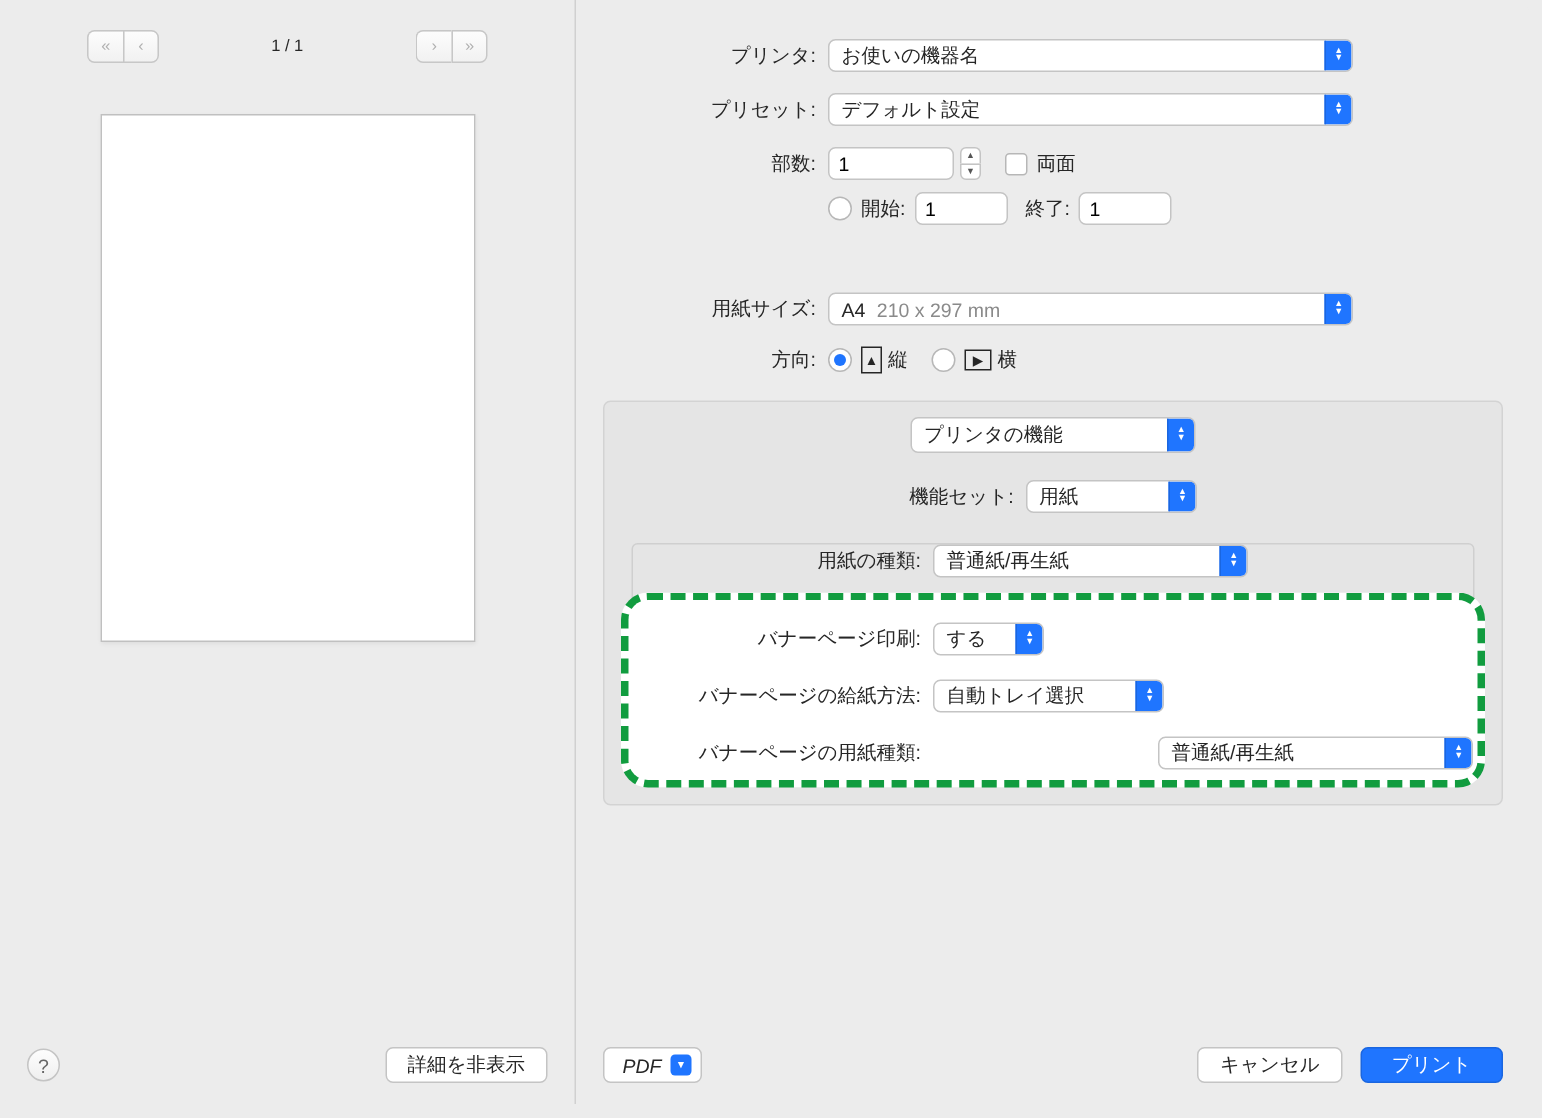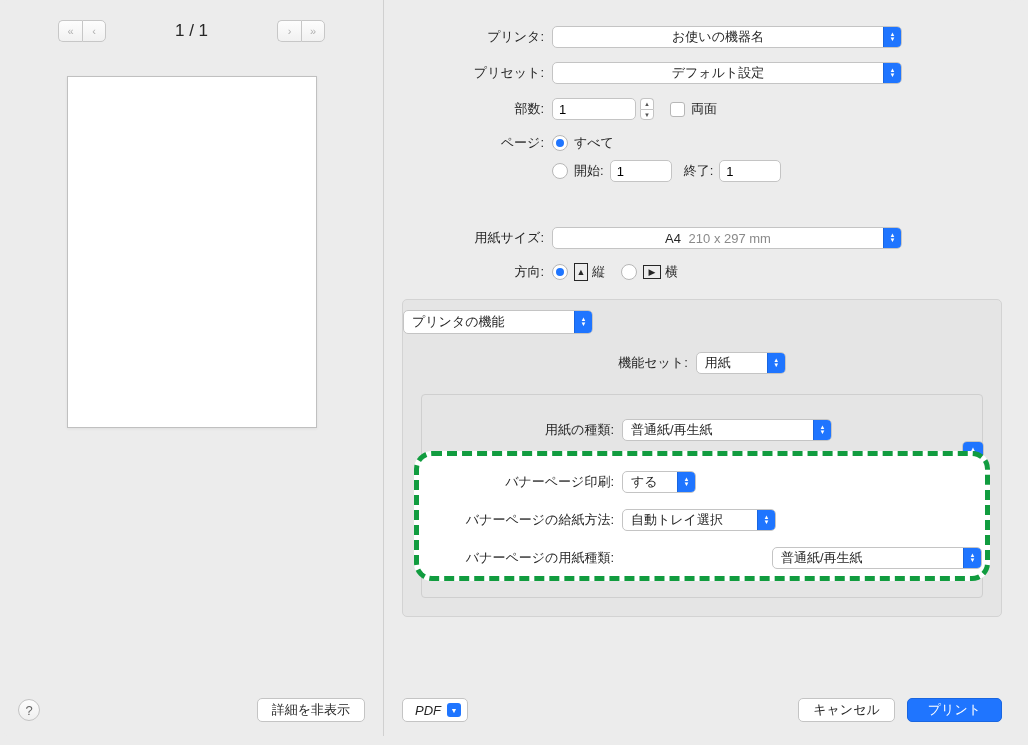--- a/index.html
+++ b/index.html
@@ -50,21 +50,21 @@
   border: 1px solid #c7c7c7;
   display: inline-flex;
   align-items: center;
   justify-content: center;
   color: #b0b0b0;
   font-size: 11px;
   cursor: default;
 }
 .nav-btn.first { border-radius: 5px 0 0 5px; border-right: none; }
 .nav-btn.second { border-radius: 0 5px 5px 0; }
-.page-num { font-size: 17px; }
+.page-num { font-size: 11px; }
 .preview-sheet {
   width: 250px;
   height: 352px;
   background: #fff;
   border: 1px solid #c0c0c0;
   margin: 0 auto;
   box-shadow: 0 1px 3px rgba(0,0,0,0.06);
 }
 .form-row {
   display: flex;
@@ -80,21 +80,21 @@
 .select-wrap {
   position: relative;
   display: inline-flex;
   align-items: center;
   background: #fff;
   border: 1px solid #c4c4c4;
   border-radius: 5px;
   height: 22px;
   overflow: hidden;
 }
-.select-wrap.full { width: 350px; text-align: center; }
+.select-wrap.full { width: 350px; }
 .select-text {
   flex: 1;
   padding: 0 8px;
   white-space: nowrap;
   overflow: hidden;
 }
 .select-sub { color: #8a8a8a; margin-left: 4px; }
 .select-caret {
   width: 18px;
   height: 100%;
@@ -189,37 +189,37 @@
 .inset-panel {
   margin: 4px 0 0 0;
   border: 1px solid #d3d3d3;
   border-radius: 5px;
   background: #e5e5e5;
   padding: 10px 0 0 0;
   position: relative;
 }
 .feature-select-row {
   display: flex;
-  justify-content: flex-start;
+  justify-content: center;
   margin-bottom: 18px;
 }
 .feature-select-row .select-wrap { width: 190px; height: 24px; }
 .feature-set-row {
   display: flex;
   align-items: center;
   justify-content: center;
   margin-bottom: 20px;
 }
-.feature-set-row .select-wrap { width: 90px; height: 22px; }
+.feature-set-row .select-wrap { width: 114px; height: 22px; }
 .options-box {
   margin: 0 18px 18px 18px;
   border: 1px solid #cfcfcf;
   border-radius: 4px;
   background: #e5e5e5;
-  padding: 24px 0;
+  padding: 0 0;
   position: relative;
 }
 .opt-row {
   display: flex;
   align-items: center;
   margin-bottom: 16px;
 }
 .opt-row:last-child { margin-bottom: 0; }
 .opt-label {
   width: 200px;
@@ -346,25 +346,20 @@
       <span class="label">部数:</span>
       <input class="num-input" value="1" style="">
       <span class="stepper">
         <span class="stepper-btn">▲</span>
         <span class="stepper-btn">▼</span>
       </span>
       <span class="checkbox"></span>
       <span>両面</span>
     </div>
 
-    <div class="form-row">
-      <span class="label">ページ:</span>
-      <span class="radio checked"></span>
-      <span>すべて</span>
-    </div>
     <div class="form-row" style="margin-top:-6px;">
       <span class="label"></span>
       <span class="radio"></span>
       <span>開始:</span>
       <input class="small-input" style="margin: 0px 12px 0px 6px;" value="1">
       <span>終了:</span>
       <input class="small-input" style="margin-left: 6px;" value="1">
     </div>
 
     <div class="form-row" style="margin-top:31px;">

